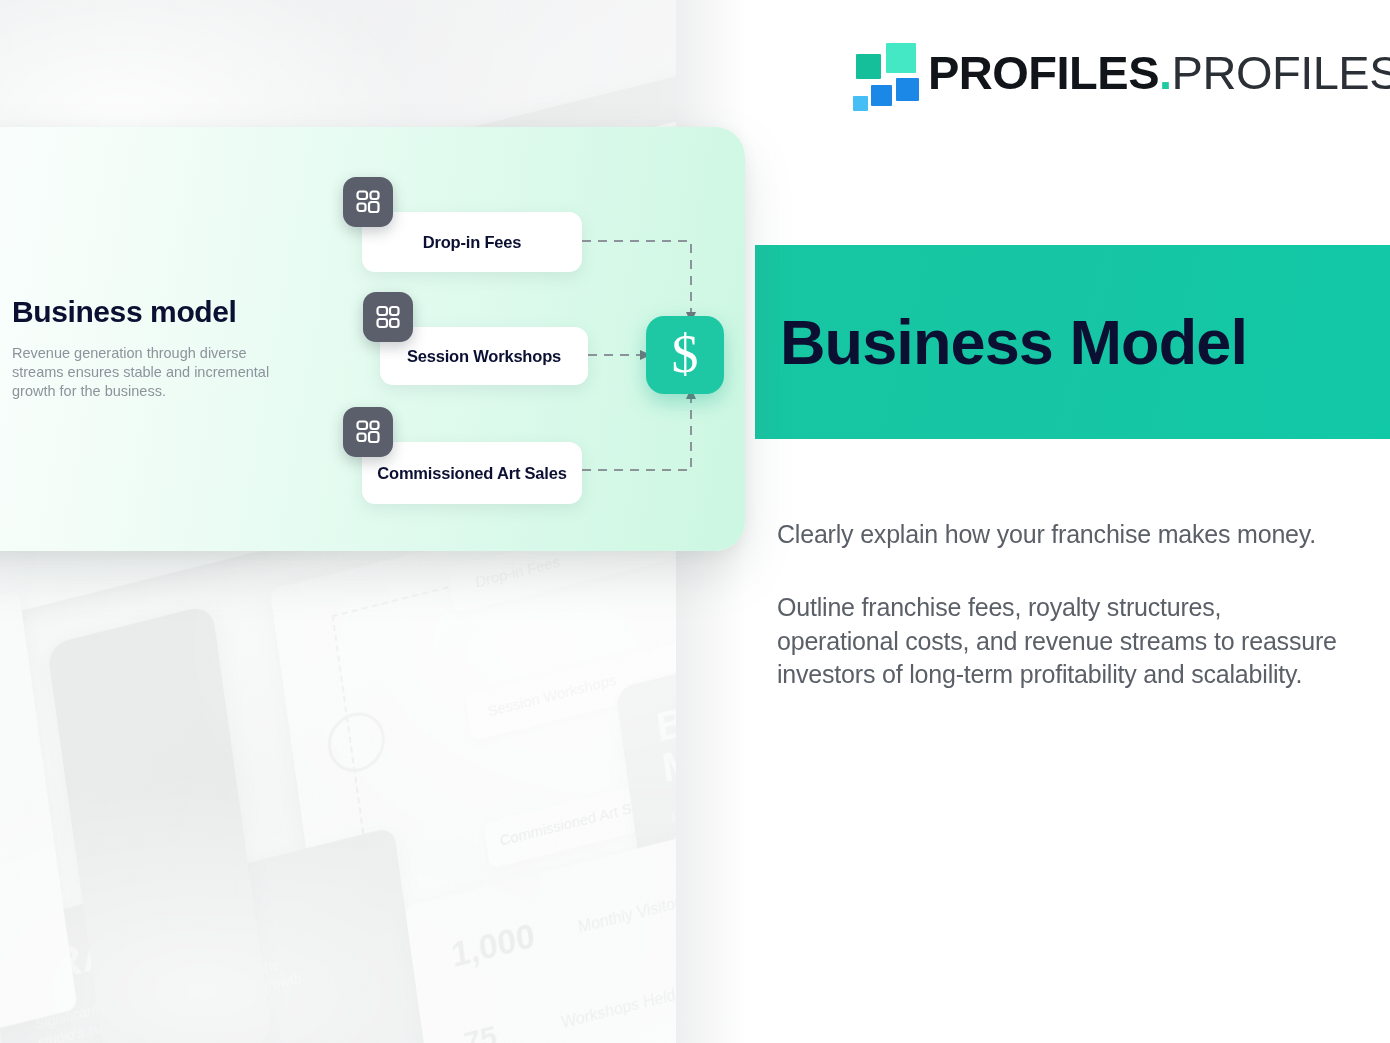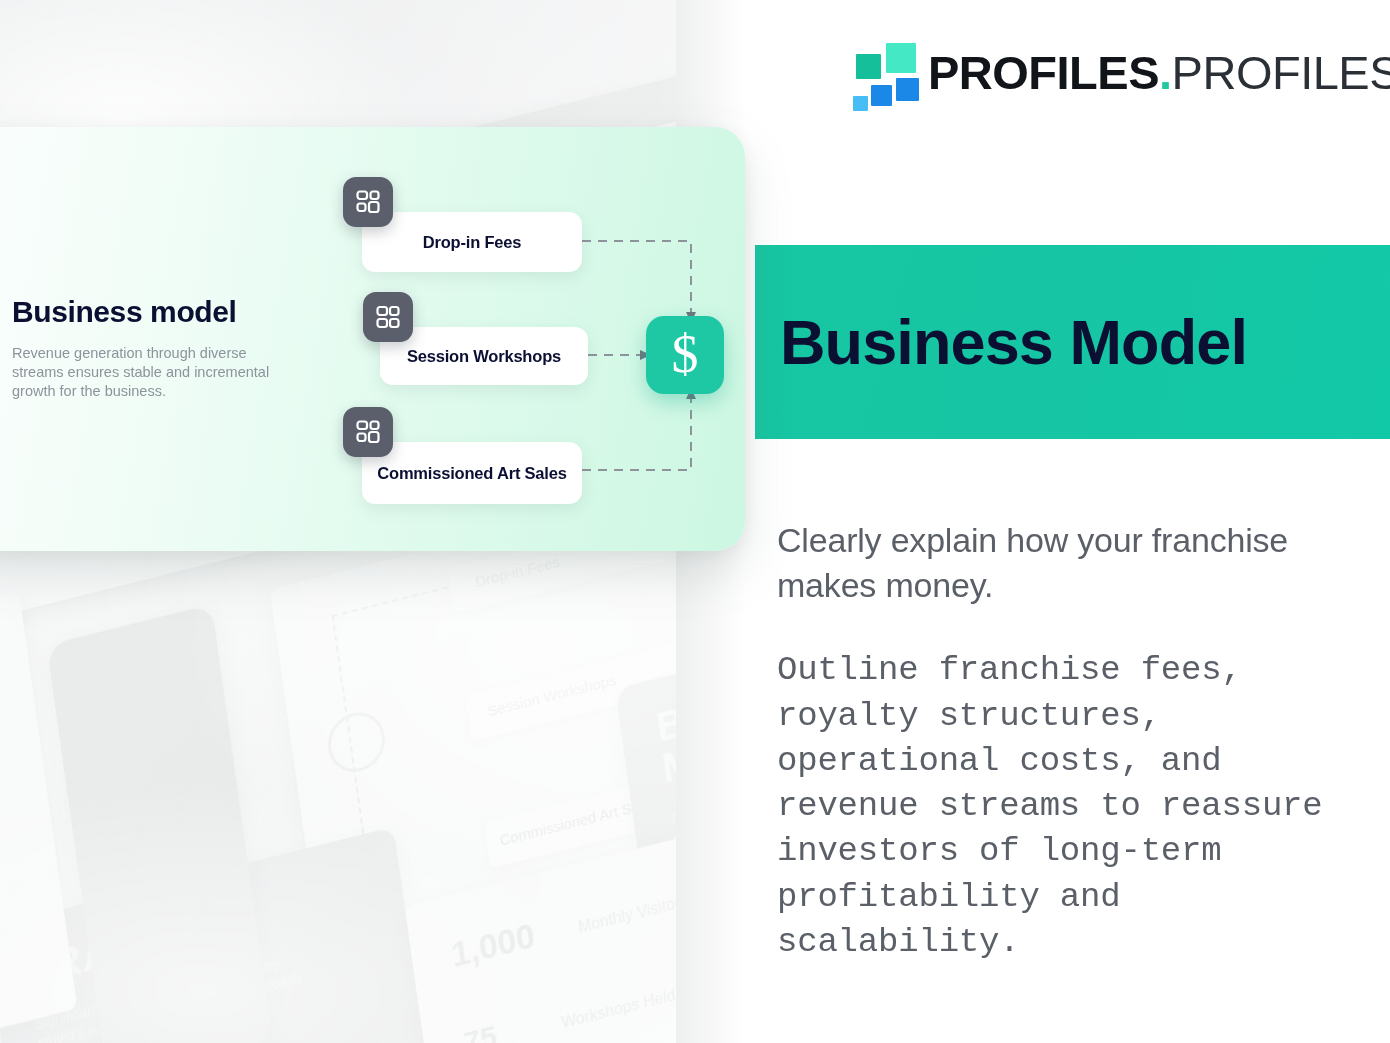--- a/index.html
+++ b/index.html
@@ -171,26 +171,26 @@
     line-height: 1;
   }
 
   
   .copy {
     position: absolute;
     left: 777px;
     top: 518px;
     width: 572px;
     color: #5b6068;
-    font-size: 34px;
+    font-size: 25px;
     line-height: 1.33;
     letter-spacing: -0.2px;
   }
   .copy p { margin: 0; }
-  .copy p + p { margin-top: 40px; font-family: Liberation Mono, monospace; }
+  .copy p + p { margin-top: 40px; }
 
   
   .card {
     position: absolute;
     left: -40px;
     top: 127px;
     width: 785px;
     height: 424px;
     border-radius: 30px;
     background: linear-gradient(100deg, #fbfefd 0%, #f3fdf8 22%, #e2fbef 55%, #ccf7e2 100%);

